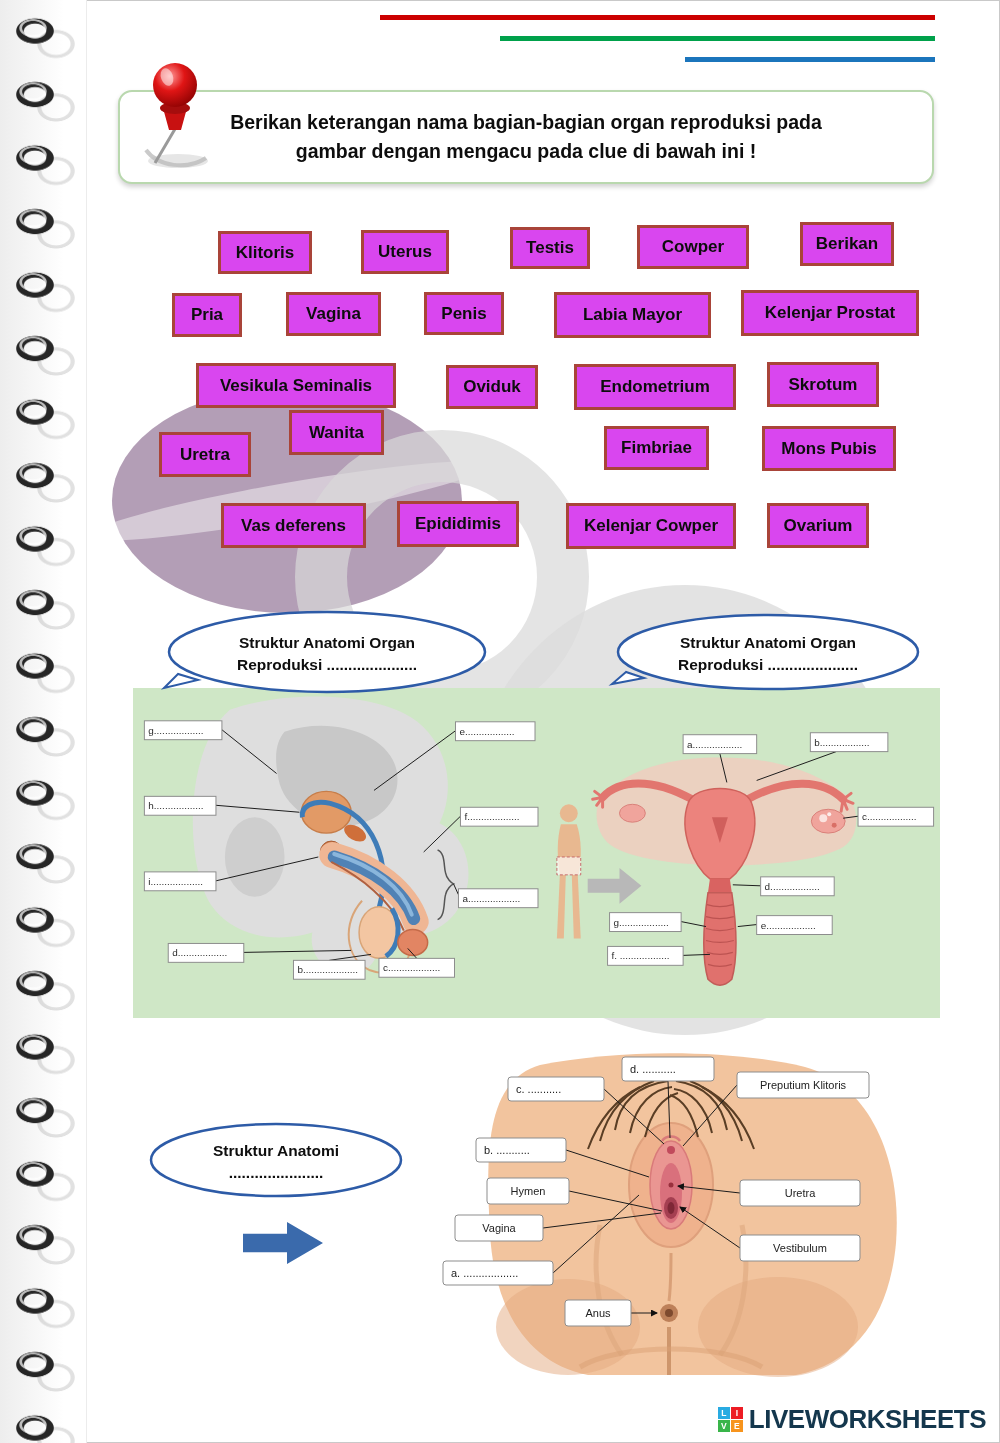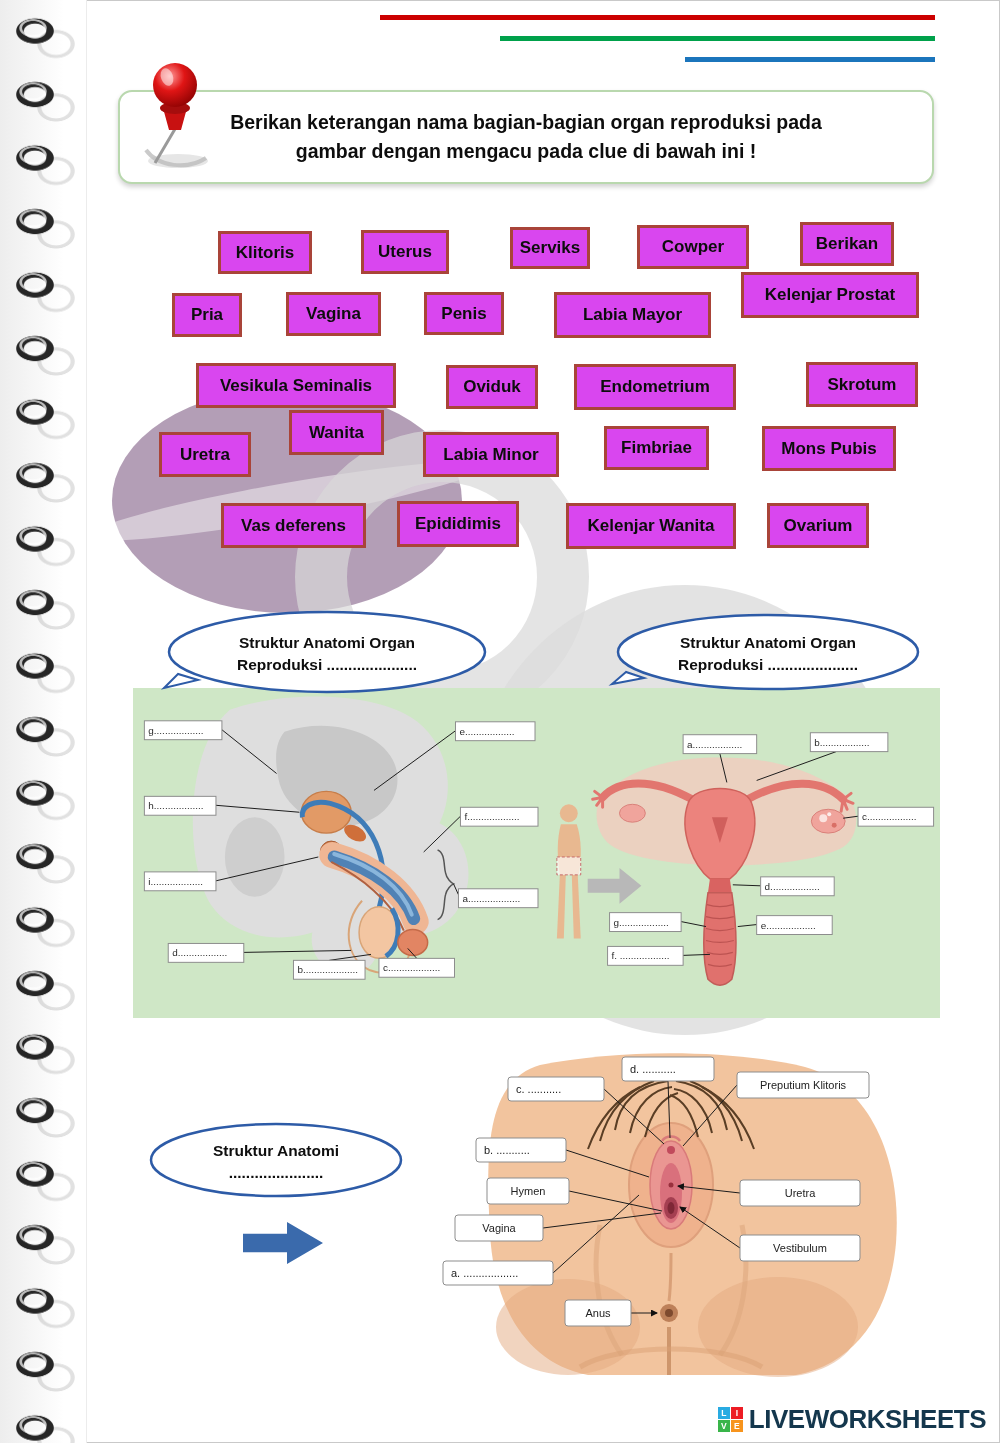--- a/index.html
+++ b/index.html
@@ -103,40 +103,39 @@
     <path d="M18,95 C30,112 60,115 78,103" stroke="#bdbdbd" stroke-width="4" fill="none" opacity="0.8"></path>
     <line x1="47" y1="74" x2="27" y2="108" stroke="#9a9a9a" stroke-width="3"></line>
     <path d="M35,53 L59,53 L53,75 L41,75 Z" fill="#c81111"></path>
     <ellipse cx="47" cy="53" rx="15" ry="6" fill="#a50d0d"></ellipse>
     <circle cx="47" cy="30" r="22" fill="url(#pinball)"></circle>
     <ellipse cx="39" cy="22" rx="6" ry="9" fill="#ffffff" opacity="0.5" transform="rotate(-20 39 22)"></ellipse>
   </svg>
 
   <div class="wb" style="left:218px;top:231px;width:88px;height:37px">Klitoris</div>
   <div class="wb" style="left:361px;top:230px;width:82px;height:38px">Uterus</div>
-  <div class="wb" style="left:510px;top:227px;width:74px;height:36px">Serviks</div>
+  <div class="wb" style="left:510px;top:227px;width:74px;height:36px">Testis</div>
   <div class="wb" style="left:637px;top:225px;width:106px;height:38px">Cowper</div>
   <div class="wb" style="left:800px;top:222px;width:88px;height:38px">Berikan</div>
   <div class="wb" style="left:172px;top:293px;width:64px;height:38px">Pria</div>
   <div class="wb" style="left:286px;top:292px;width:89px;height:38px">Vagina</div>
   <div class="wb" style="left:424px;top:292px;width:74px;height:37px">Penis</div>
   <div class="wb" style="left:554px;top:292px;width:151px;height:40px">Labia Mayor</div>
-  <div class="wb" style="left:741px;top:272px;width:172px;height:40px">Kelenjar Prostat</div>
+  <div class="wb" style="left:741px;top:290px;width:172px;height:40px">Kelenjar Prostat</div>
   <div class="wb" style="left:196px;top:363px;width:194px;height:39px">Vesikula Seminalis</div>
   <div class="wb" style="left:446px;top:365px;width:86px;height:38px">Oviduk</div>
   <div class="wb" style="left:574px;top:364px;width:156px;height:40px">Endometrium</div>
-  <div class="wb" style="left:806px;top:362px;width:106px;height:39px">Skrotum</div>
+  <div class="wb" style="left:767px;top:362px;width:106px;height:39px">Skrotum</div>
   <div class="wb" style="left:159px;top:432px;width:86px;height:39px">Uretra</div>
   <div class="wb" style="left:289px;top:410px;width:89px;height:39px">Wanita</div>
-  <div class="wb" style="left:423px;top:432px;width:130px;height:39px">Labia Minor</div>
   <div class="wb" style="left:604px;top:426px;width:99px;height:38px">Fimbriae</div>
   <div class="wb" style="left:762px;top:426px;width:128px;height:39px">Mons Pubis</div>
   <div class="wb" style="left:221px;top:503px;width:139px;height:39px">Vas deferens</div>
   <div class="wb" style="left:397px;top:501px;width:116px;height:40px">Epididimis</div>
-  <div class="wb" style="left:566px;top:503px;width:164px;height:40px">Kelenjar Wanita</div>
+  <div class="wb" style="left:566px;top:503px;width:164px;height:40px">Kelenjar Cowper</div>
   <div class="wb" style="left:767px;top:503px;width:96px;height:39px">Ovarium</div>
 
   <svg class="bubble" style="left:162px;top:608px" width="330" height="88" viewBox="0 0 330 88">
     <polygon points="16,66 2,80 36,72"></polygon>
     <ellipse cx="165" cy="44" rx="158" ry="40"></ellipse>
     <text x="165" y="40">Struktur Anatomi Organ</text>
     <text x="165" y="62">Reproduksi .....................</text>
   </svg>
 
   <svg class="bubble" style="left:612px;top:612px" width="312" height="80" viewBox="0 0 312 80">

